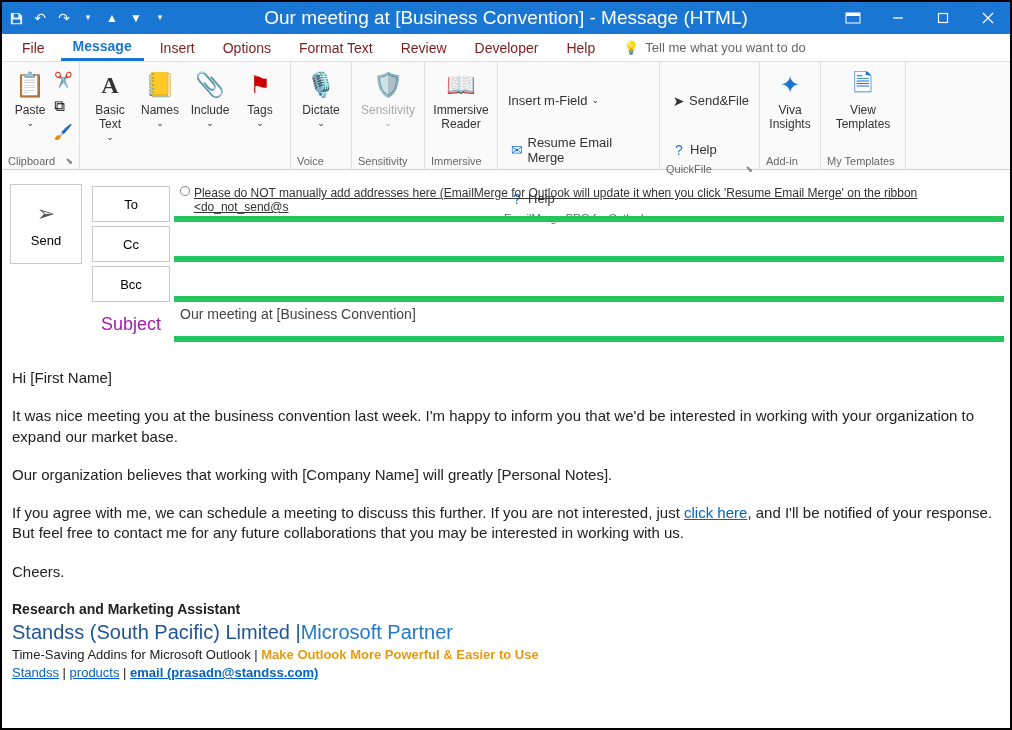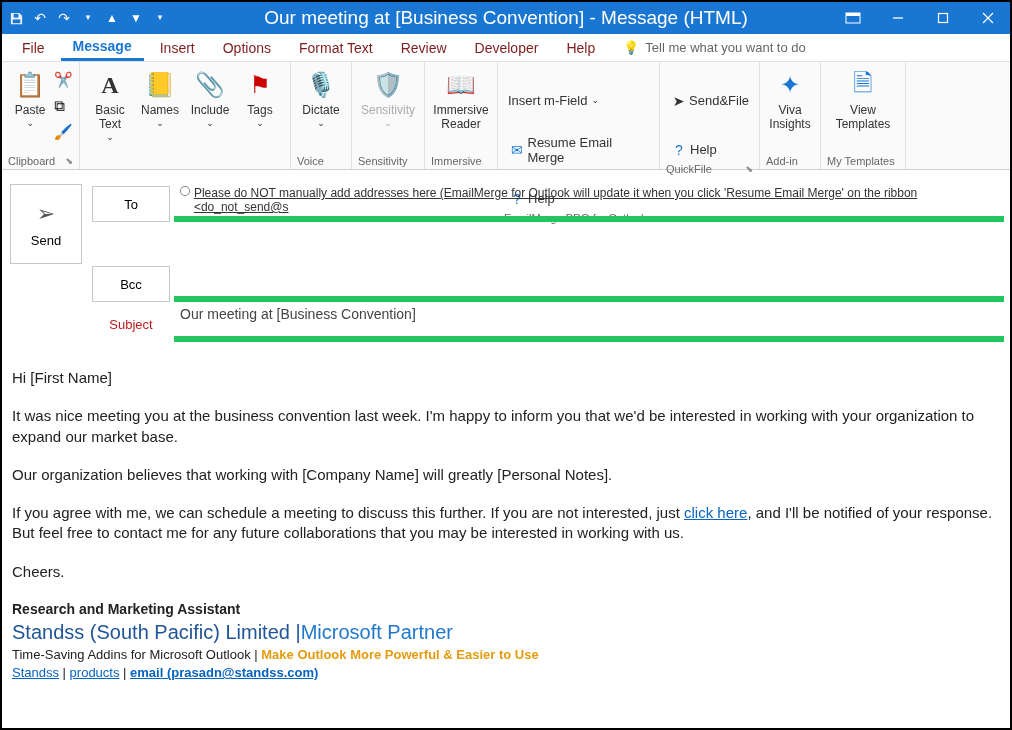--- a/index.html
+++ b/index.html
@@ -28,21 +28,21 @@
 .launcher { font-size: 9px; color: #888; margin-left: 4px; }
 .disabled { color: #aaa !important; }
 .compose { padding: 14px 6px 6px 8px; }
 .header-row { display: flex; align-items: center; height: 40px; }
 .sendbtn { width: 72px; height: 80px; border: 1px solid #c8c8c8; display: flex; flex-direction: column; align-items: center; justify-content: center; gap: 6px; margin-right: 10px; background:#fff; }
 .sendbtn .sendico { font-size: 22px; color: #555; }
 .addrbtn { width: 78px; height: 36px; border: 1px solid #c8c8c8; display: flex; align-items: center; justify-content: center; font-size: 13px; background:#fff; }
 .addrfield { flex: 1; height: 36px; border-bottom: 6px solid #22c55e; display: flex; padding-left: 6px; font-size: 12px; color: #333; margin-left:4px;}
 .pill { color: #333; text-decoration: underline; font-size: 12px;}
 .circle { width: 10px; height: 10px; border: 1px solid #888; border-radius: 50%; margin-right: 4px; display:inline-block; }
-.subjlabel { width: 78px; text-align: center; color: #b91c1c; font-size: 13px; }
+.subjlabel { width: 78px; text-align: center; color: #a21caf; font-size: 18px; }
 .body-area { padding: 24px 8px 8px 2px; font-size: 15px; color: #222; line-height: 1.35; }
 .body-area p { margin-bottom: 18px; }
 .link { color: #0563c1; text-decoration: underline; }
 .sig { font-size: 14px; line-height: 1.35; }
 .sig .title { font-weight: bold; }
 .company { font-size: 20px; color: #1f5597; }
 .partner { color: #2279cc; }
 .tagline1 { font-size: 13px; }
 .tagline2 { color: #e49b0f; font-weight: bold; text-align: center; }
 .tels { font-size: 13px; }
@@ -256,20 +256,24 @@
       <span>Send</span>
     </div>
     <div style="flex:1">
       <div class="header-row">
         <div class="addrbtn">To</div>
         <div class="addrfield">
             <span class="circle"></span>
             <span class="pill">Please do NOT manually add addresses here (EmailMerge for Outlook will update it when you click 'Resume Email Merge' on the ribbon &lt;do_not_send@s</span>
           </div>
       </div>
+      <div class="header-row">
+        <div class="addrbtn">Cc</div>
+        <div class="addrfield"></div>
+      </div>
     </div>
   </div>
   <div class="header-row" style="margin-left:82px">
     <div class="addrbtn">Bcc</div>
     <div class="addrfield"></div>
   </div>
   <div class="header-row" style="margin-left:82px">
     <div class="subjlabel">Subject</div>
     <div class="addrfield" style="font-size:14px;color:#444">
         <span>Our meeting at [Business Convention]</span>

